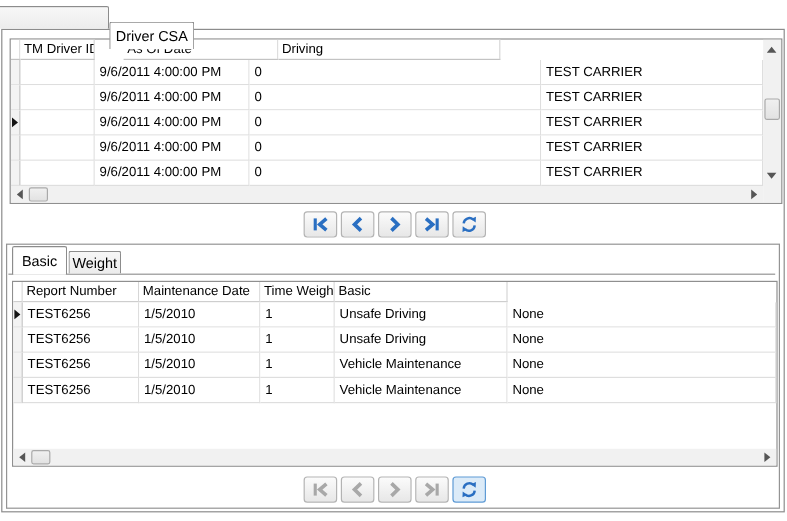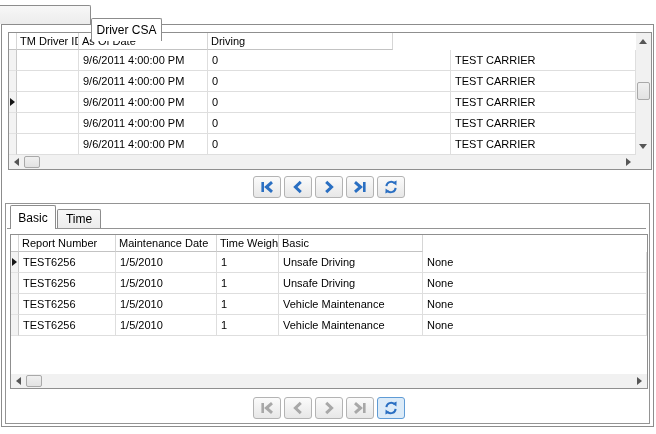--- a/index.html
+++ b/index.html
@@ -63,21 +63,21 @@
   <div class="tab tab-partial"></div>
   <div class="tab tab-main-selected">
     <span class="tab-label">Driver CSA</span>
   </div>
 
   <div class="grid" style="left:8px;top:32px;width:644px;height:138px">
     <div class="g-content">
         <div class="g-hrow">
           <div class="g-corner" style="width: 8px;"></div>
           <div class="g-hcell" style="width: 62px;">TM Driver ID</div>
-          <div class="g-hcell" style="width: 129px;">As Of Date</div>
+          <div class="g-hcell" style="width: 129px; margin-left: 24px;">As Of Date</div>
           <div class="g-hcell" style="width: 185px;">Driving</div>
         </div>
         <div class="g-row">
           <div class="g-rowheader" style="width: 8px;"></div>
           <div class="g-cell" style="width: 62px;"></div>
           <div class="g-cell right" style="width: 129px;">9/6/2011 4:00:00 PM</div>
           <div class="g-cell" style="width: 243px;">0</div>
           <div class="g-cell" style="width: 185px;">TEST CARRIER</div>
         </div>
         <div class="g-row">
@@ -166,21 +166,21 @@
         </span>
       </div>
     </div>
 
   <div class="panel-border"></div>
   <div class="nested-page-top"></div>
   <div class="tab tab-basic">
     <span class="tab-label">Basic</span>
   </div>
   <div class="tab tab-crash">
-    <span class="tab-label">Time</span>
+    <span class="tab-label">Weight</span>
   </div>
 
   <div class="grid" style="left:10px;top:234px;width:638px;height:155px">
     <div class="g-content">
         <div class="g-hrow">
           <div class="g-corner" style="width: 8px;"></div>
           <div class="g-hcell" style="width: 97px;">Report Number</div>
           <div class="g-hcell" style="width: 101px;">Maintenance Date</div>
           <div class="g-hcell" style="width: 62px;">Time Weight</div>
           <div class="g-hcell" style="width: 144px;">Basic</div>

